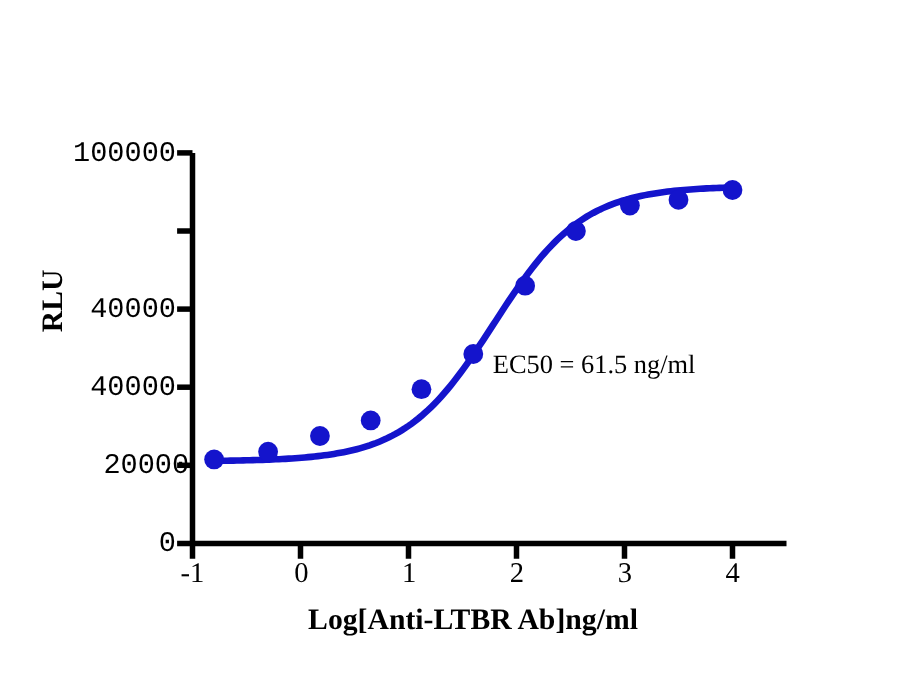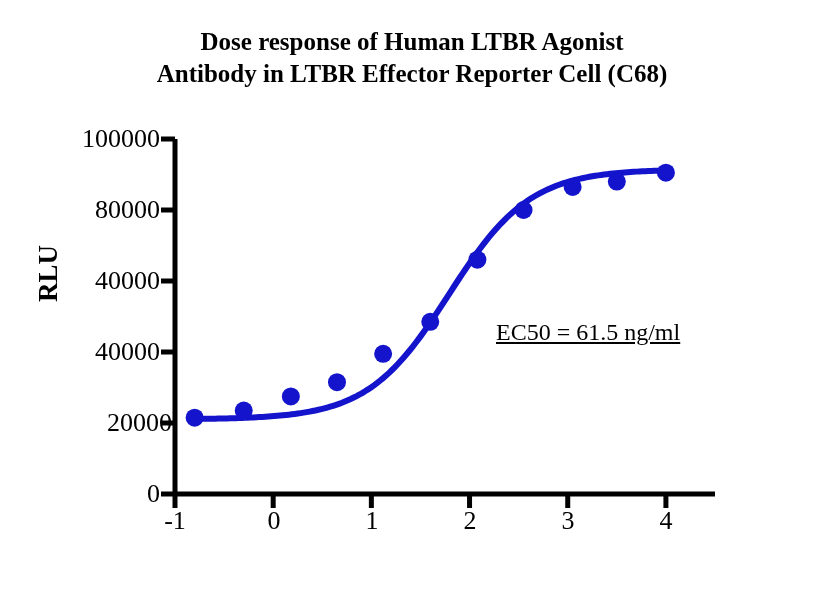--- a/index.html
+++ b/index.html
@@ -58,20 +58,21 @@
     font-weight: bold;
     font-size: 27px;
     white-space: nowrap;
   }
   .tick-label-y {
     position: absolute;
     text-align: right;
     font-size: 26px;
     white-space: nowrap;
     line-height: 26px;
+    font-family: Liberation Mono, monospace;
   }
   .tick-label-x {
     position: absolute;
     text-align: center;
     font-size: 26px;
     white-space: nowrap;
     line-height: 26px;
   }
   .annotation {
     position: absolute;
@@ -85,42 +86,38 @@
     top: 0;
     width: 824px;
     height: 613px;
   }
 </style>
 </head>
 <body>
 
 <div id="figure">
 
-  <div class="title-block">
-    <span class="title-line">Dose response of Human LTBR Agonist</span>
-    <span class="title-line">Antibody in LTBR Effector Reporter Cell (C68)</span>
-  </div>
 
   <div class="y-axis-title">RLU</div>
+  <div class="x-axis-title">Log[Anti-LTBR Ab]ng/ml</div>
 
   <div class="tick-label-y" style="left:0px; top:126px; width:160px;">100000</div>
-  <div class="tick-label-y" style="left:0px; top:197px; width:160px;">80000</div>
   <div class="tick-label-y" style="left:0px; top:268px; width:160px;">40000</div>
   <div class="tick-label-y" style="left:0px; top:339px; width:160px;text-align:right;">40000</div>
   <div class="tick-label-y" style="left:0px; top:410px; width:160px;padding-left:12px;">20000</div>
   <div class="tick-label-y" style="left:0px; top:481px; width:160px;">0</div>
 
   <div class="tick-label-x" style="left:141px; top:508px; width:68px;">-1</div>
   <div class="tick-label-x" style="left:240px; top:508px; width:68px;">0</div>
   <div class="tick-label-x" style="left:338px; top:508px; width:68px;">1</div>
   <div class="tick-label-x" style="left:436px; top:508px; width:68px;">2</div>
   <div class="tick-label-x" style="left:534px; top:508px; width:68px;">3</div>
   <div class="tick-label-x" style="left:632px; top:508px; width:68px;">4</div>
 
-  <div class="annotation" style="left:496px; top:320px;text-decoration:underline;">EC50 = 61.5 ng/ml</div>
+  <div class="annotation" style="left:448px; top:320px;">EC50 = 61.5 ng/ml</div>
 
   <svg class="plot" viewBox="0 0 824 613">
 
     <g>
       <line id="y-axis-line" x1="175" y1="139" x2="175" y2="494" stroke="#000000" stroke-width="5"></line>
       <line id="x-axis-line" x1="173" y1="494" x2="715" y2="494" stroke="#000000" stroke-width="5"></line>
     </g>
     <g id="y-ticks">
         <line x1="161" x2="175" y1="494" y2="494" stroke="#000000" stroke-width="5"></line>
         <line x1="161" x2="175" y1="423" y2="423" stroke="#000000" stroke-width="5"></line>

